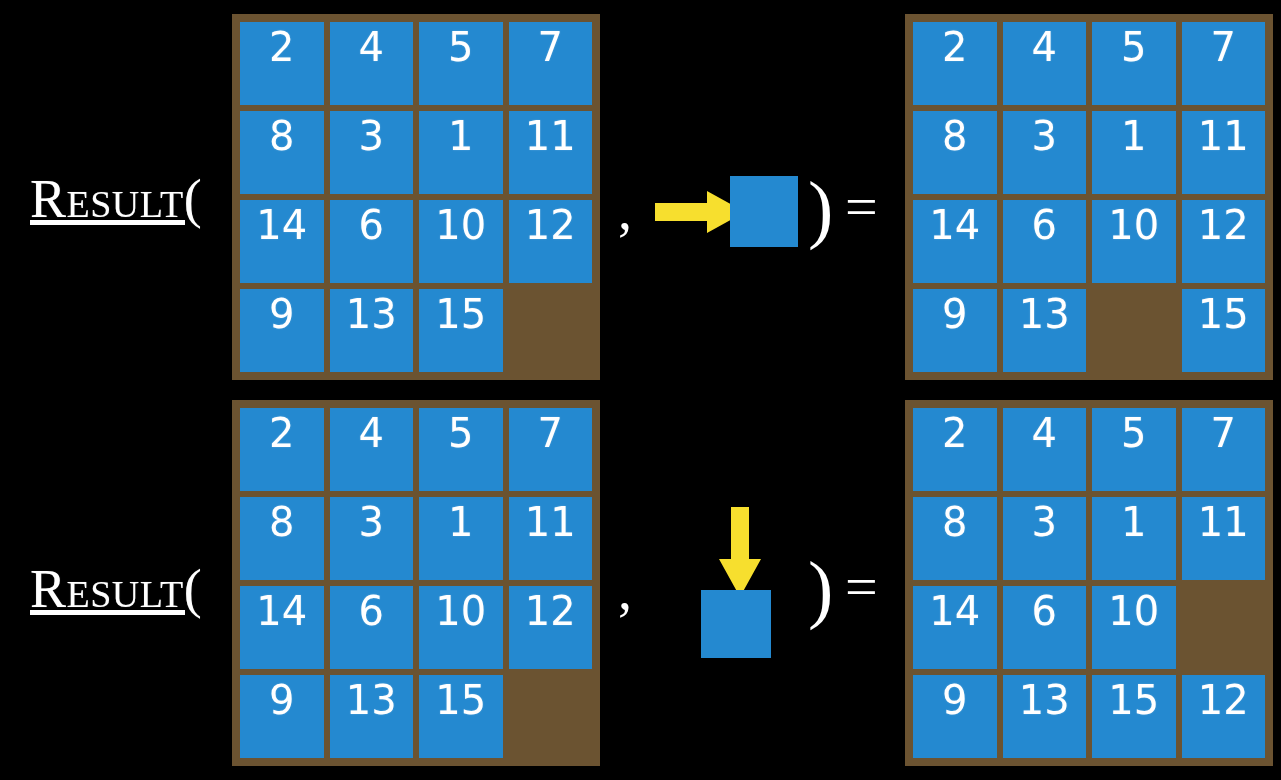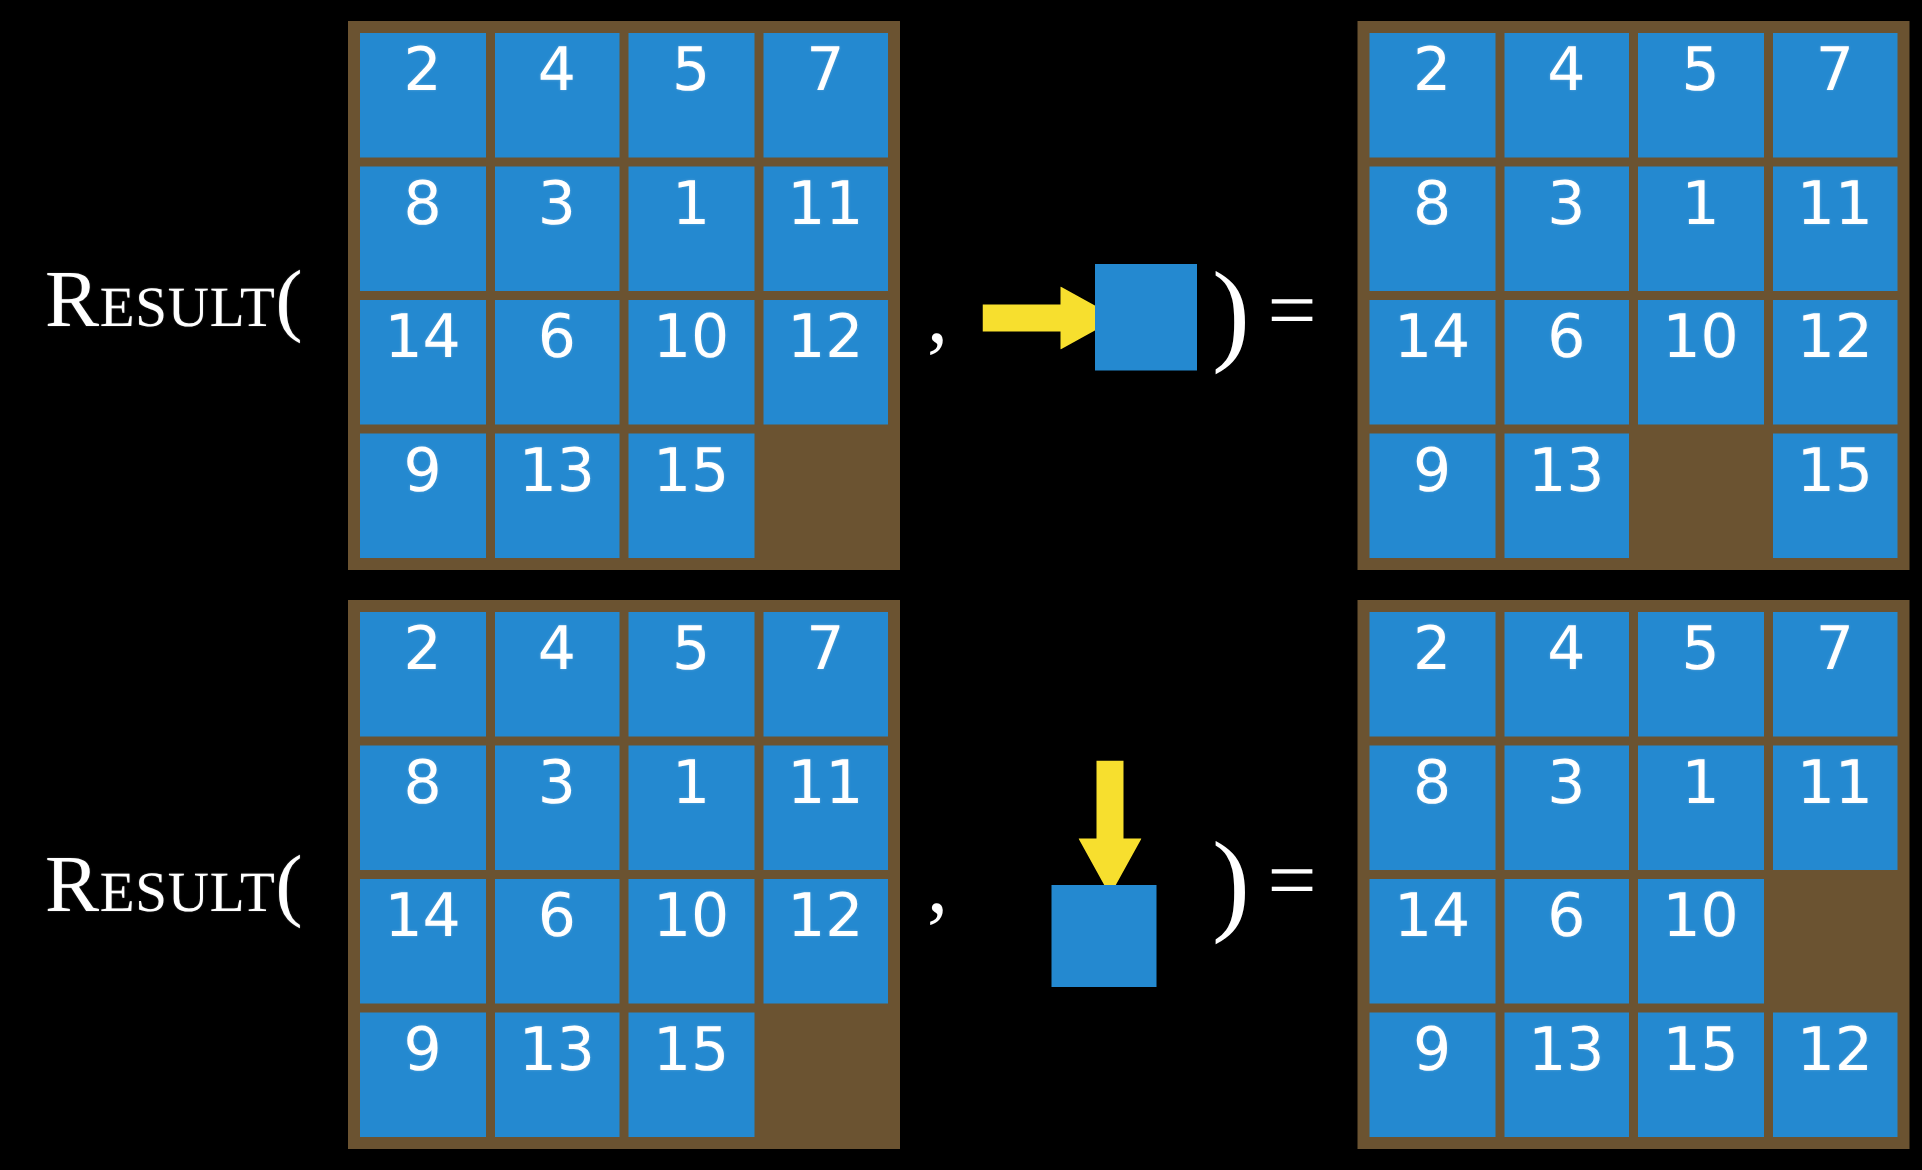--- a/index.html
+++ b/index.html
@@ -28,20 +28,21 @@
   .result-label {
     position: absolute;
     color: #ffffff;
     font-family: "Liberation Serif", serif;
     font-variant: small-caps;
     font-size: 54px;
     letter-spacing: 0.5px;
     line-height: 1;
     white-space: nowrap;
     text-shadow: 0 0 1px rgba(255,255,255,0.35);
+    text-decoration: underline;
   }
 
   
   .board {
     position: absolute;
     background: #6B5331;
     box-sizing: border-box;
     padding: 8px;
     display: grid;
     grid-template-columns: repeat(4, 1fr);

